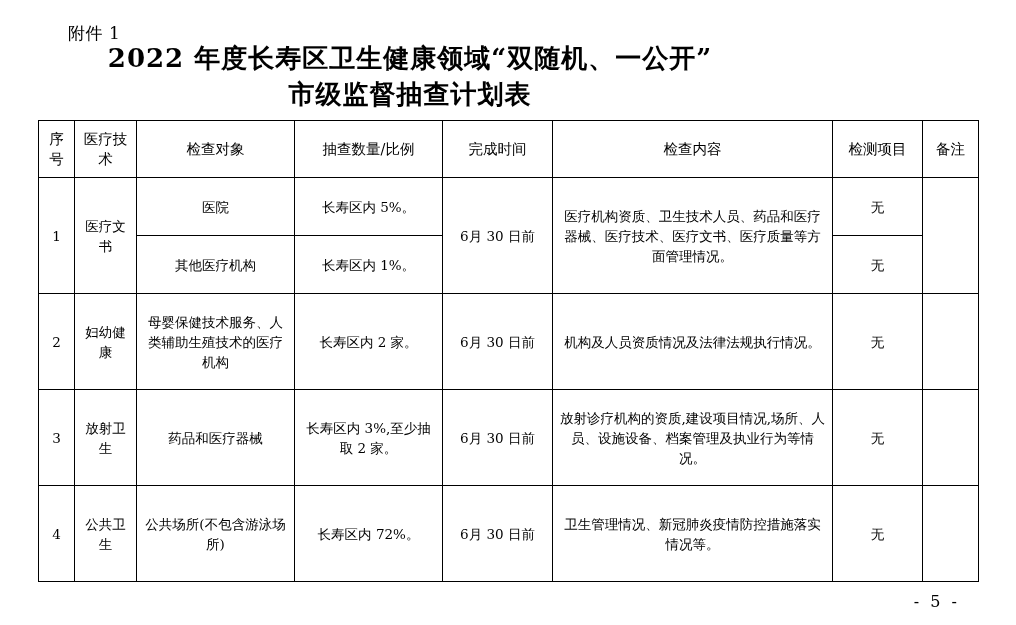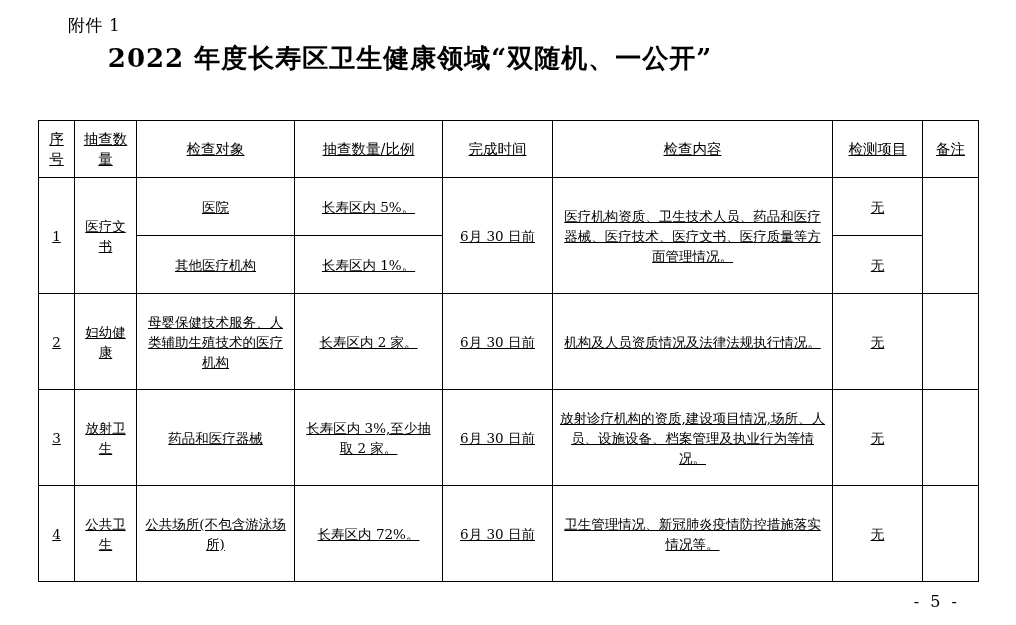--- a/index.html
+++ b/index.html
@@ -17,21 +17,21 @@
   }
   .page {
     position: relative;
     width: 1016px;
     height: 625px;
     box-sizing: border-box;
   }
   .attach-label {
     position: absolute;
     left: 68px;
-    top: 14px;
+    top: 22px;
     font-family: "DejaVu Serif", "Liberation Serif", serif;
     font-size: 17px;
     letter-spacing: 0.5px;
   }
   .doc-title {
     position: absolute;
     left: 0;
     top: 40px;
     width: 820px;
     text-align: center;
@@ -49,21 +49,20 @@
     left: 38px;
     top: 120px;
     width: 940px;
   }
   table.plan {
     border-collapse: collapse;
     table-layout: fixed;
     width: 940px;
     font-family: "DejaVu Serif", "Liberation Serif", serif;
     font-size: 13.5px;
-    text-decoration: underline;
   }
   table.plan td, table.plan th {
     border: 1px solid #000000;
     padding: 4px 6px;
     text-align: center;
     vertical-align: middle;
     font-weight: normal;
     line-height: 20px;
   }
   table.plan thead td {
@@ -97,38 +96,39 @@
 </style>
 </head>
 <body>
 
 <div class="page">
 
   <div class="attach-label">附件 1</div>
 
   <div class="doc-title">
     <span class="line1">2022 年度长寿区卫生健康领域“双随机、一公开”</span>
+    <span class="line2">市级监督抽查计划表</span>
   </div>
 
   <div class="table-wrap">
     <table class="plan">
       <colgroup>
         <col class="col-no">
         <col class="col-field">
         <col class="col-object">
         <col class="col-qty">
         <col class="col-time">
         <col class="col-content">
         <col class="col-test">
         <col class="col-remark">
       </colgroup>
       <thead>
         <tr>
           <td>序号</td>
-          <td>抽查数量</td>
+          <td>医疗技术</td>
           <td>检查对象</td>
           <td>抽查数量/比例</td>
           <td>完成时间</td>
           <td>检查内容</td>
           <td>检测项目</td>
           <td>备注</td>
         </tr>
       </thead>
       <tbody>
 

